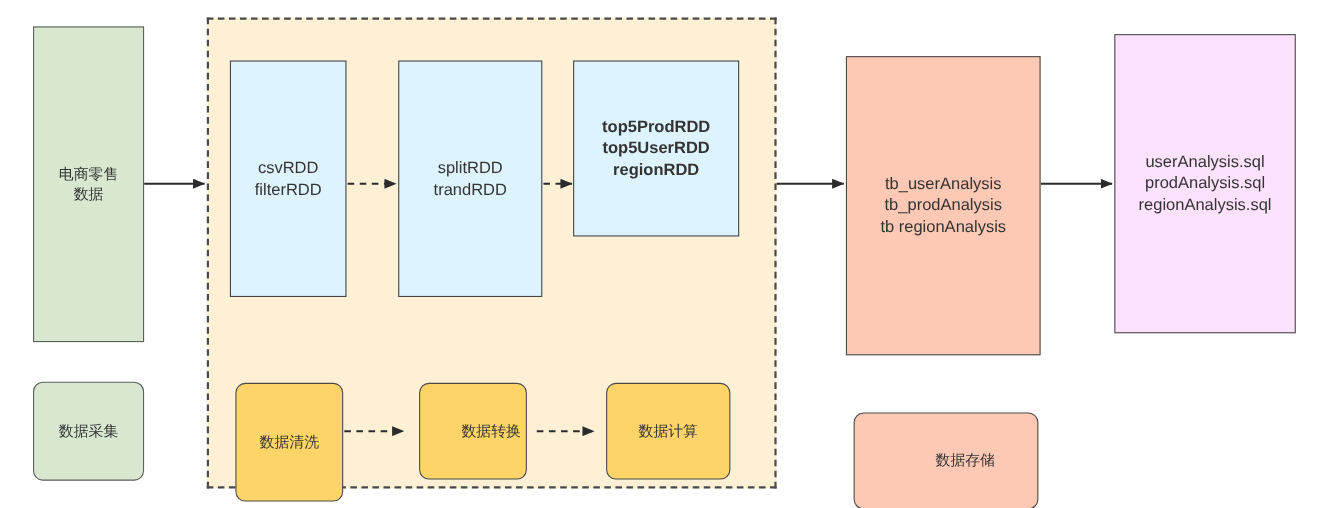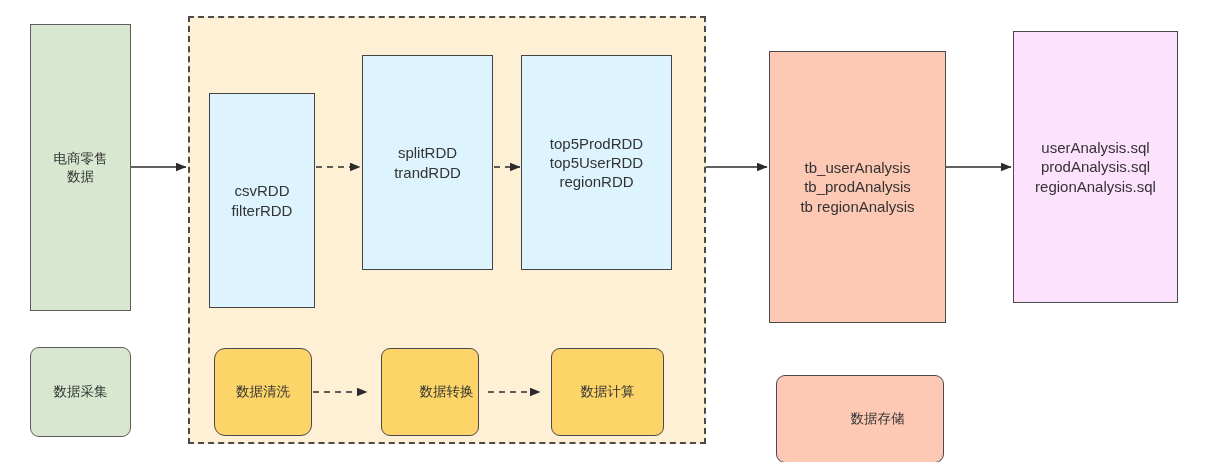--- a/index.html
+++ b/index.html
@@ -101,31 +101,31 @@
     <line x1="313" y1="392" x2="367" y2="392" stroke="#2b2b2b" stroke-width="1.7" stroke-dasharray="6,5" marker-end="url(#ah)"></line>
 
     <line x1="488" y1="392" x2="540" y2="392" stroke="#2b2b2b" stroke-width="1.7" stroke-dasharray="6,5" marker-end="url(#ah)"></line>
   </svg>
 
   <div class="node node-green label-cn" style="left:30px; top:24px; width:101px; height:287px;text-align:center;">电商零售
 数据</div>
 
   <div class="node node-green rounded label-cn" style="left:30px; top:347px; width:101px; height:90px;">数据采集</div>
 
-  <div class="node node-blue label-en" style="left:209px; top:55px; width:106px; height:215px;margin-top:38px;">csvRDD
+  <div class="node node-blue label-en" style="left:209px; top:55px; width:106px; height:215px;">csvRDD
 filterRDD</div>
 
   <div class="node node-blue label-en" style="left:362px; top:55px; width:131px; height:215px;">splitRDD
 trandRDD</div>
 
-  <div class="node node-blue label-en" style="left:521px; top:55px; width:151px; height:215px;">top5ProdRDD
+  <div class="node node-blue label-en" style="left:521px; top:55px; width:151px; height:160px;font-weight:bold;">top5ProdRDD
 top5UserRDD
 regionRDD</div>
 
-  <div class="node node-yellow label-cn" style="left:214px; top:348px; width:98px; height:88px;border-radius:11px;">数据清洗</div>
+  <div class="node node-yellow label-cn" style="left:214px; top:348px; width:98px; height:108px;">数据清洗</div>
 
   <div class="node node-yellow label-cn" style="left:381px; top:348px; width:98px; height:88px;padding-left:33px;">数据转换</div>
 
   <div class="node node-yellow label-cn" style="left:551px; top:348px; width:113px; height:88px;">数据计算</div>
 
   <div class="node node-pink label-en" style="left:769px; top:31px; width:177px; height:272px;">tb_userAnalysis
 tb_prodAnalysis
 tb regionAnalysis</div>
 
   <div class="node node-pink rounded label-cn" style="left:776px; top:355px; width:168px; height:88px;padding-left:35px;">数据存储</div>

